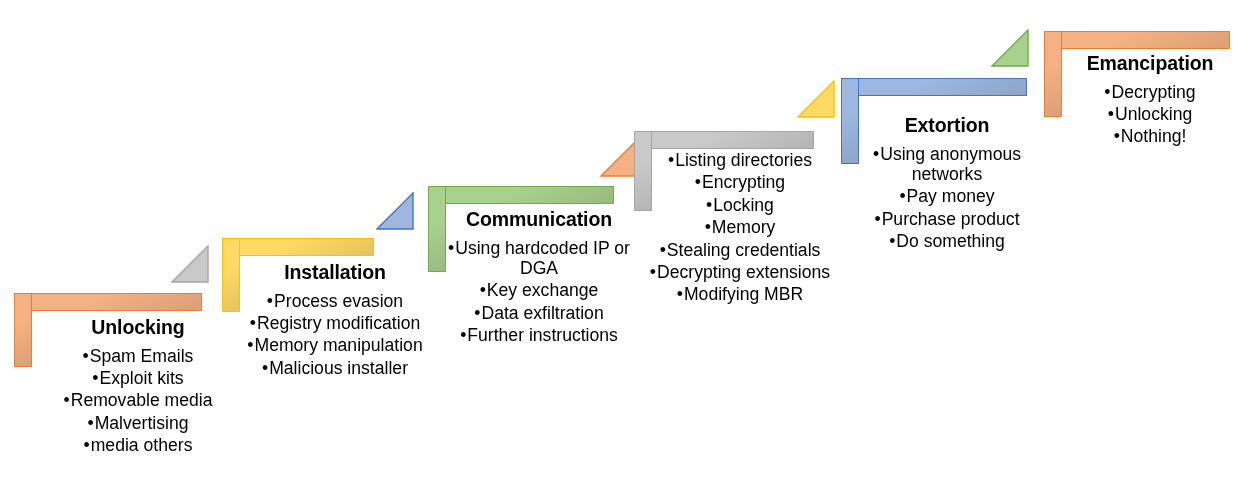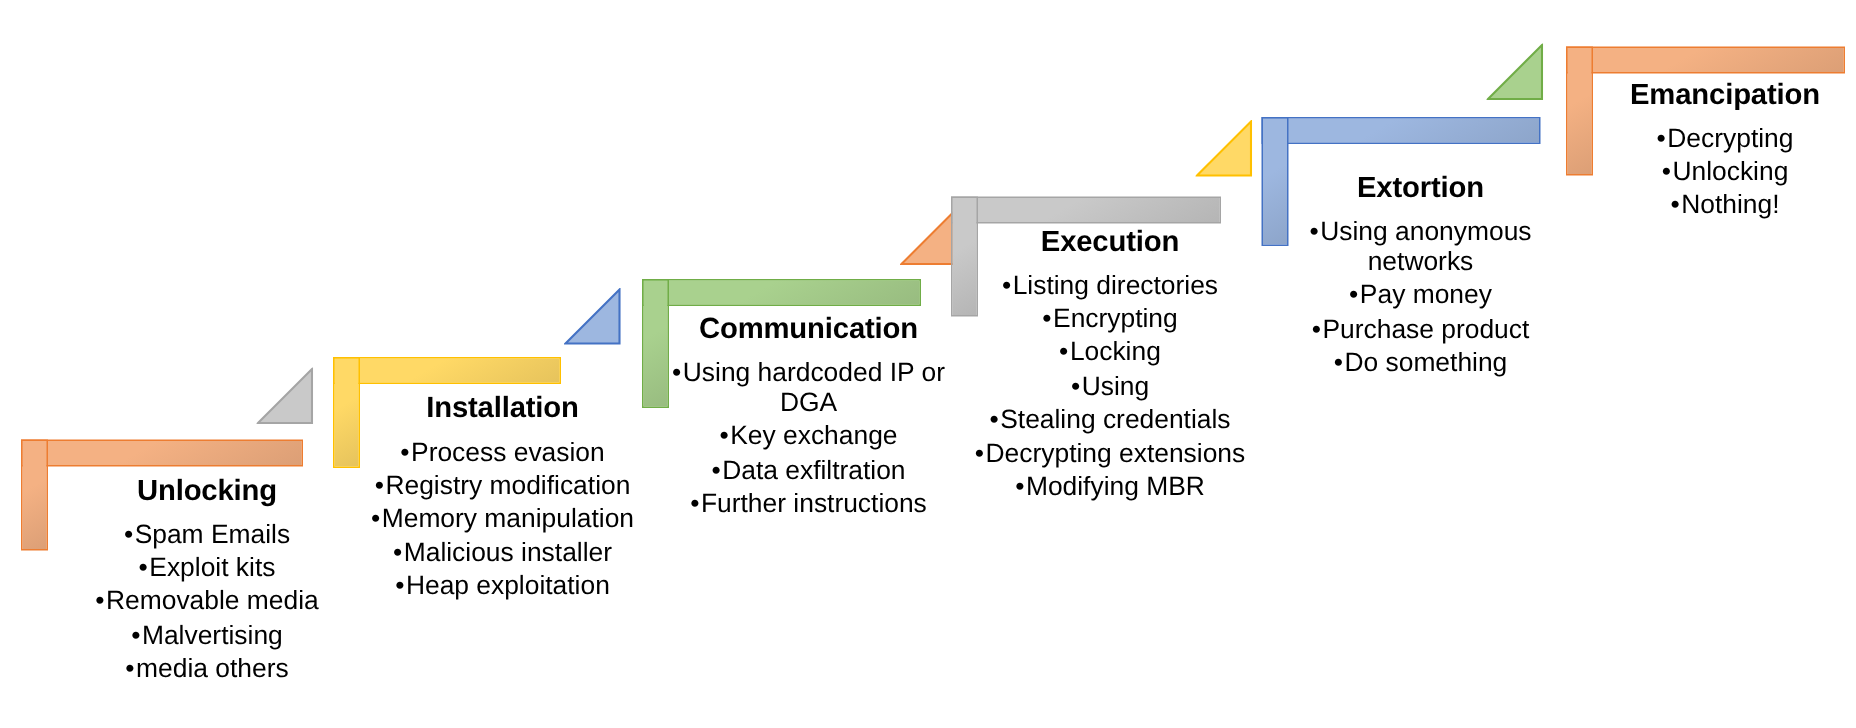--- a/index.html
+++ b/index.html
@@ -122,47 +122,45 @@
       <div class="arm-h" style="width: 152px; height: 18px; background: linear-gradient(150deg, rgb(255, 217, 102) 0%, rgb(255, 217, 102) 42%, rgb(230, 195, 92) 100%); border-color: rgb(255, 192, 0);"></div>
       <div class="arm-v" style="width: 18px; height: 74px; background: linear-gradient(150deg, rgb(255, 217, 102) 0%, rgb(255, 217, 102) 42%, rgb(230, 195, 92) 100%); border-color: rgb(255, 192, 0);"></div>
     </div>
     <div class="stage-text" style="left: 235px; top: 261px; width: 200px;">
       <div class="stage-title">Installation</div>
       <ul class="stage-list">
         <li><span class="bullet">•</span><span>Process  evasion</span></li>
         <li><span class="bullet">•</span><span>Registry modification</span></li>
         <li><span class="bullet">•</span><span>Memory manipulation</span></li>
         <li><span class="bullet">•</span><span>Malicious installer</span></li>
-        <li><span class="bullet">•</span><span>Heap exploitation</span></li>
       </ul>
     </div>
     <div class="bracket" style="left: 428px; top: 186px; width: 186px; height: 86px;">
       <div class="arm-h" style="width: 186px; height: 18px; background: linear-gradient(150deg, rgb(169, 209, 142) 0%, rgb(169, 209, 142) 42%, rgb(152, 188, 128) 100%); border-color: rgb(112, 173, 71);"></div>
       <div class="arm-v" style="width: 18px; height: 86px; background: linear-gradient(150deg, rgb(169, 209, 142) 0%, rgb(169, 209, 142) 42%, rgb(152, 188, 128) 100%); border-color: rgb(112, 173, 71);"></div>
     </div>
     <div class="stage-text" style="left: 442px; top: 208px; width: 194px;">
       <div class="stage-title">Communication</div>
       <ul class="stage-list">
         <li><span class="bullet">•</span><span>Using hardcoded IP or DGA</span></li>
         <li><span class="bullet">•</span><span>Key exchange</span></li>
         <li><span class="bullet">•</span><span>Data exfiltration</span></li>
         <li><span class="bullet">•</span><span>Further instructions</span></li>
       </ul>
     </div>
     <div class="bracket" style="left: 634px; top: 131px; width: 180px; height: 80px;">
       <div class="arm-h" style="width: 180px; height: 18px; background: linear-gradient(150deg, rgb(201, 201, 201) 0%, rgb(201, 201, 201) 42%, rgb(181, 181, 181) 100%); border-color: rgb(165, 165, 165);"></div>
       <div class="arm-v" style="width: 18px; height: 80px; background: linear-gradient(150deg, rgb(201, 201, 201) 0%, rgb(201, 201, 201) 42%, rgb(181, 181, 181) 100%); border-color: rgb(165, 165, 165);"></div>
     </div>
     <div class="stage-text" style="left: 632px; top: 150px; width: 216px;">
-      <div class="stage-title">Execution</div>
       <ul class="stage-list">
         <li><span class="bullet">•</span><span>Listing  directories</span></li>
         <li><span class="bullet">•</span><span>Encrypting</span></li>
         <li><span class="bullet">•</span><span>Locking</span></li>
-        <li><span class="bullet">•</span><span>Using</span></li>
+        <li><span class="bullet">•</span><span>Memory</span></li>
         <li><span class="bullet">•</span><span>Stealing credentials</span></li>
         <li><span class="bullet">•</span><span>Decrypting extensions</span></li>
         <li><span class="bullet">•</span><span>Modifying MBR</span></li>
       </ul>
     </div>
     <div class="bracket" style="left: 841px; top: 78px; width: 186px; height: 86px;">
       <div class="arm-h" style="width: 186px; height: 18px; background: linear-gradient(150deg, rgb(157, 183, 224) 0%, rgb(157, 183, 224) 42%, rgb(141, 165, 202) 100%); border-color: rgb(68, 114, 196);"></div>
       <div class="arm-v" style="width: 18px; height: 86px; background: linear-gradient(150deg, rgb(157, 183, 224) 0%, rgb(157, 183, 224) 42%, rgb(141, 165, 202) 100%); border-color: rgb(68, 114, 196);"></div>
     </div>
     <div class="stage-text" style="left: 848px; top: 98px; width: 198px; margin-top: 16px;">

